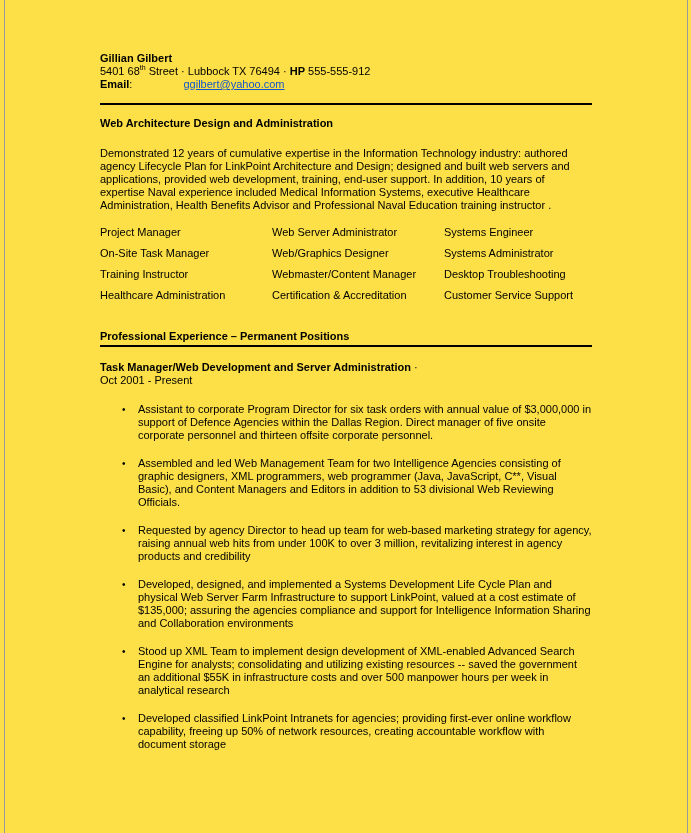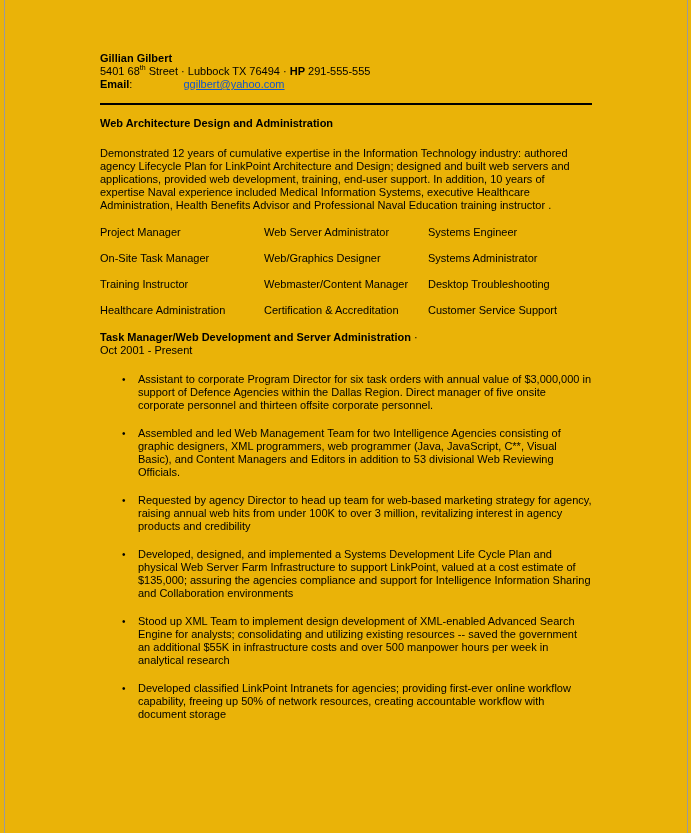--- a/index.html
+++ b/index.html
@@ -1,20 +1,20 @@
 <!DOCTYPE html>
 <html><head>
 <meta charset="utf-8">
 <style>
   html, body { margin: 0; padding: 0; background: #ffffff; }
   .page {
     position: relative;
     width: 691px;
     height: 833px;
-    background: #eab308;
+    background: #fde047;
     font-family: "Liberation Sans", "DejaVu Sans", sans-serif;
     font-size: 11px;
     line-height: 13px;
     color: #000000;
     overflow: hidden;
   }
   .page-edge {
     position: absolute;
     top: 0;
     bottom: 0;
@@ -58,20 +58,21 @@
   }
   .summary-paragraph {
     margin-top: 17px;
   }
 
   .skills-grid {
     margin-top: 14px;
     display: grid;
     grid-template-columns: 164px 164px 164px;
     row-gap: 13px;
+    gap: 8px;
   }
 
   .exp-heading-block { margin-top: 28px; }
   .exp-heading { font-weight: bold; }
   .exp-rule { margin-top: 2px; }
 
   .job-block { margin-top: 14px; }
   .job-title-line .job-title { font-weight: bold; }
 
   .bullets { margin-top: 16px; }
@@ -94,21 +95,21 @@
 
 <div class="page">
   <div class="page-edge left"></div>
   <div class="page-edge right"></div>
 
   <div class="content">
 
     <div>
       <div class="name-line">Gillian Gilbert</div>
       <div class="addr-line">
-        <span>5401 68</span><sup>th</sup><span> Street · Lubbock TX  76494 · </span><span class="bold">HP</span><span> 291-555-555</span>
+        <span>5401 68</span><sup>th</sup><span> Street · Lubbock TX  76494 · </span><span class="bold">HP</span><span> 555-555-912</span>
       </div>
       <div class="email-line">
         <span class="bold">Email</span><span>: </span><a class="email-link">ggilbert@yahoo.com</a>
       </div>
       <div class="rule"></div>
     </div>
 
     <div>
       <div class="section-heading">Web Architecture Design and Administration</div>
       <div class="summary-paragraph">Demonstrated 12 years of cumulative expertise in the Information Technology industry: authored agency Lifecycle Plan for LinkPoint Architecture and Design; designed and built web servers and applications, provided web development, training, end-user support.  In addition, 10 years of expertise Naval experience included Medical Information Systems, executive Healthcare Administration, Health Benefits Advisor and Professional Naval Education training instructor .</div>
@@ -122,20 +123,24 @@
       <div>Web/Graphics Designer</div>
       <div>Systems Administrator</div>
       <div>Training Instructor</div>
       <div>Webmaster/Content Manager</div>
       <div>Desktop Troubleshooting</div>
       <div>Healthcare Administration</div>
       <div>Certification &amp; Accreditation</div>
       <div>Customer Service Support</div>
     </div>
 
+    <div class="exp-heading-block">
+      <div class="exp-heading">Professional Experience – Permanent Positions</div>
+      <div class="rule exp-rule"></div>
+    </div>
 
     <div class="job-block">
       <div class="job-title-line">
         <span class="job-title">Task Manager/Web Development and Server Administration</span><span> ·</span>
       </div>
       <div>Oct 2001 - Present</div>
     </div>
 
     <div class="bullets">
       <div class="bullet">

